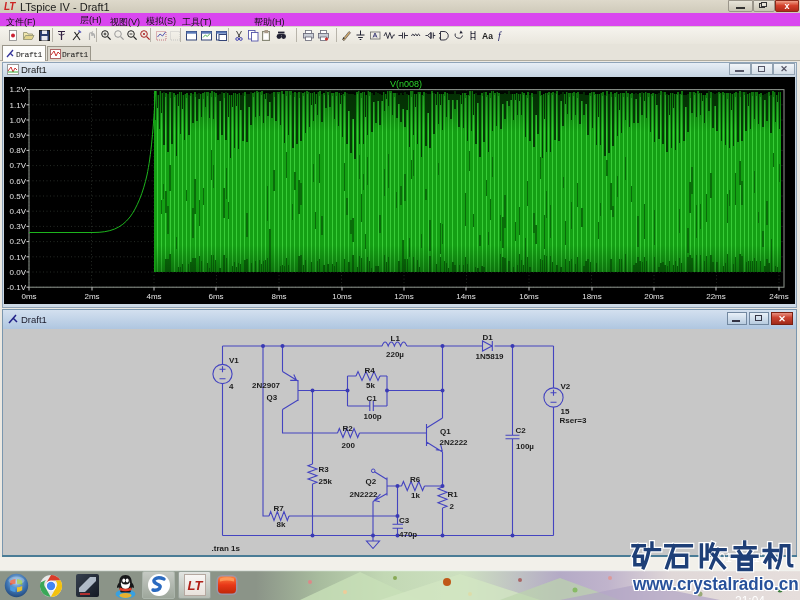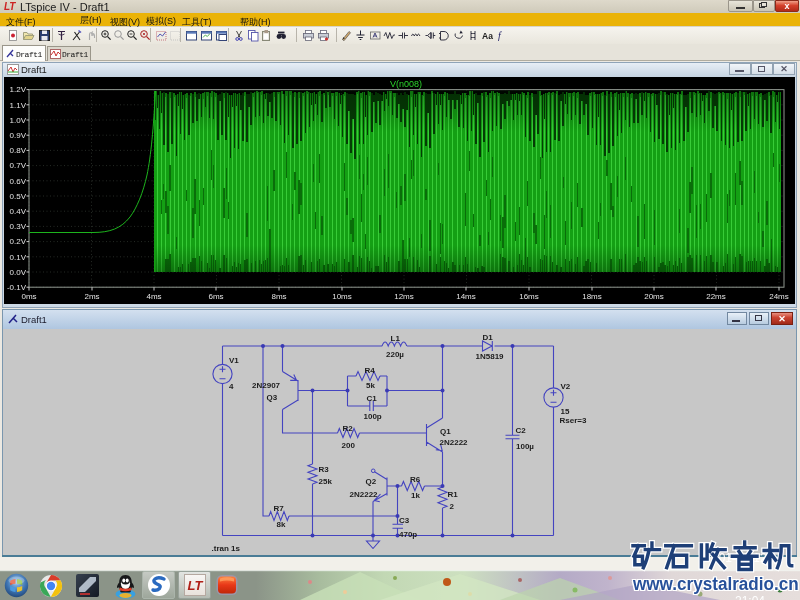--- a/index.html
+++ b/index.html
@@ -9,29 +9,29 @@
 <div class="abs" style="left:4px;top:1px;width:12px;height:11px;font-size:10px;font-weight:bold;color:#c22;font-style:italic">LT</div>
 <div class="abs" style="left:20px;top:1px;font-size:11px;color:#1a1a1a">LTspice IV - Draft1</div>
 
 <div class="abs" style="left:728px;top:0;width:25px;height:12px;background:linear-gradient(#e8e5da,#c9c4b4);border:1px solid #9a958a;border-radius:0 0 2px 2px"></div>
 <div class="abs" style="left:736px;top:7px;width:9px;height:2px;background:#333"></div>
 <div class="abs" style="left:753px;top:0;width:22px;height:12px;background:linear-gradient(#e8e5da,#c9c4b4);border:1px solid #9a958a;border-radius:0 0 2px 2px"></div>
 <div class="abs" style="left:759px;top:3px;width:6px;height:5px;border:1px solid #333"></div>
 <div class="abs" style="left:761px;top:2px;width:6px;height:5px;border:1px solid #333;background:#e6e3d8"></div>
 <div class="abs" style="left:775px;top:0;width:24px;height:12px;background:linear-gradient(#f0a088,#d4412c 45%,#b02a18);border:1px solid #8a2a1a;border-radius:0 0 2px 2px;color:#fff;font-size:9px;font-weight:bold;text-align:center;line-height:11px">x</div>
 
-<div class="abs" style="left:0;top:13px;width:800px;height:14px;background:#eab308;border-bottom:1px solid #d8d4c8;font-size:9px;color:#111">
+<div class="abs" style="left:0;top:13px;width:800px;height:14px;background:#d946ef;border-bottom:1px solid #d8d4c8;font-size:9px;color:#111">
 <span class="abs" style="left:6px;top:3px">文件(F)</span>
     <span class="abs" style="left:43px;top:20px">编辑(E)</span>
     <span class="abs" style="left:80px;top:1px">层(H)</span>
     <span class="abs" style="left:110px;top:3px">视图(V)</span>
     <span class="abs" style="left:146px;top:2px">模拟(S)</span>
     <span class="abs" style="left:182px;top:3px">工具(T)</span>
     <span class="abs" style="left:217px;top:14px">窗口(W)</span>
-    <span class="abs" style="left:240px;top:3px">帮助(H)</span>
+    <span class="abs" style="left:254px;top:3px">帮助(H)</span>
 </div>
 
 <div class="abs" style="left:0;top:27px;width:800px;height:17px;background:linear-gradient(#f6f4ee,#e9e6dd)"></div>
 <svg style="position:absolute;left:7px;top:29px" width="13" height="13" viewBox="0 0 13 13">
     <rect x="2.5" y="1.5" width="7" height="10" fill="#fff" stroke="#888" stroke-width="0.8"></rect>
     <circle cx="6" cy="6.5" r="2" fill="#c23"></circle>
   </svg>
 <svg style="position:absolute;left:22px;top:29px" width="13" height="13" viewBox="0 0 13 13">
     <path d="M1.5 10.5V3.5h3.5l1 1.5h4.5v1" fill="#f0e6ae" stroke="#997" stroke-width="0.9"></path>
     <path d="M1.5 10.5l2-4h8.5l-2 4z" fill="#e2d48c" stroke="#997" stroke-width="0.9"></path>

